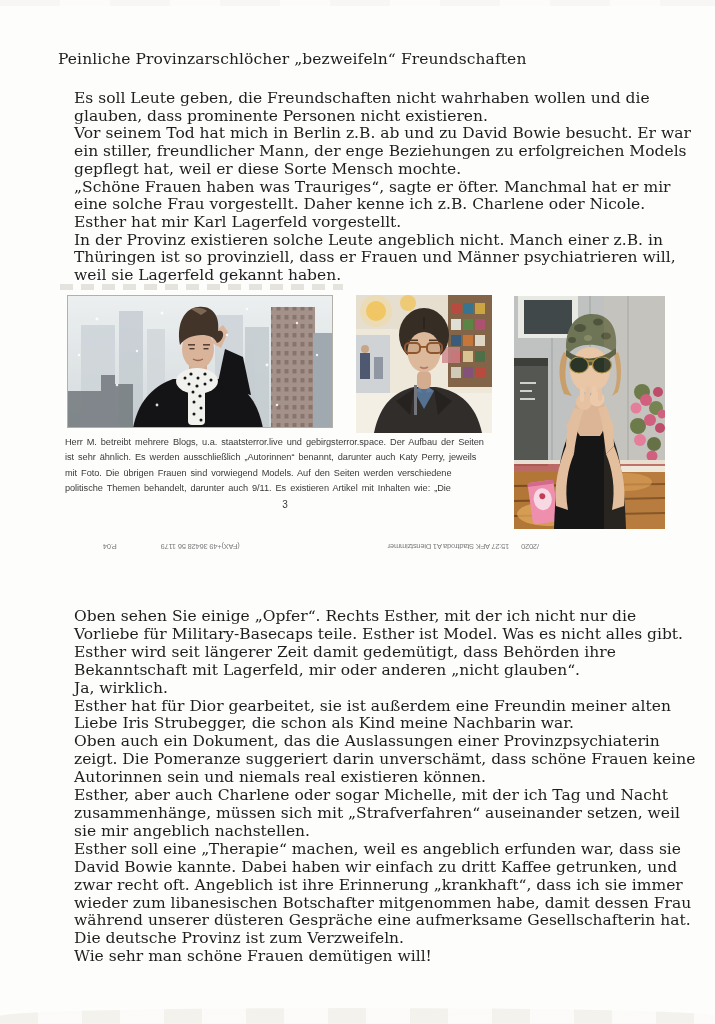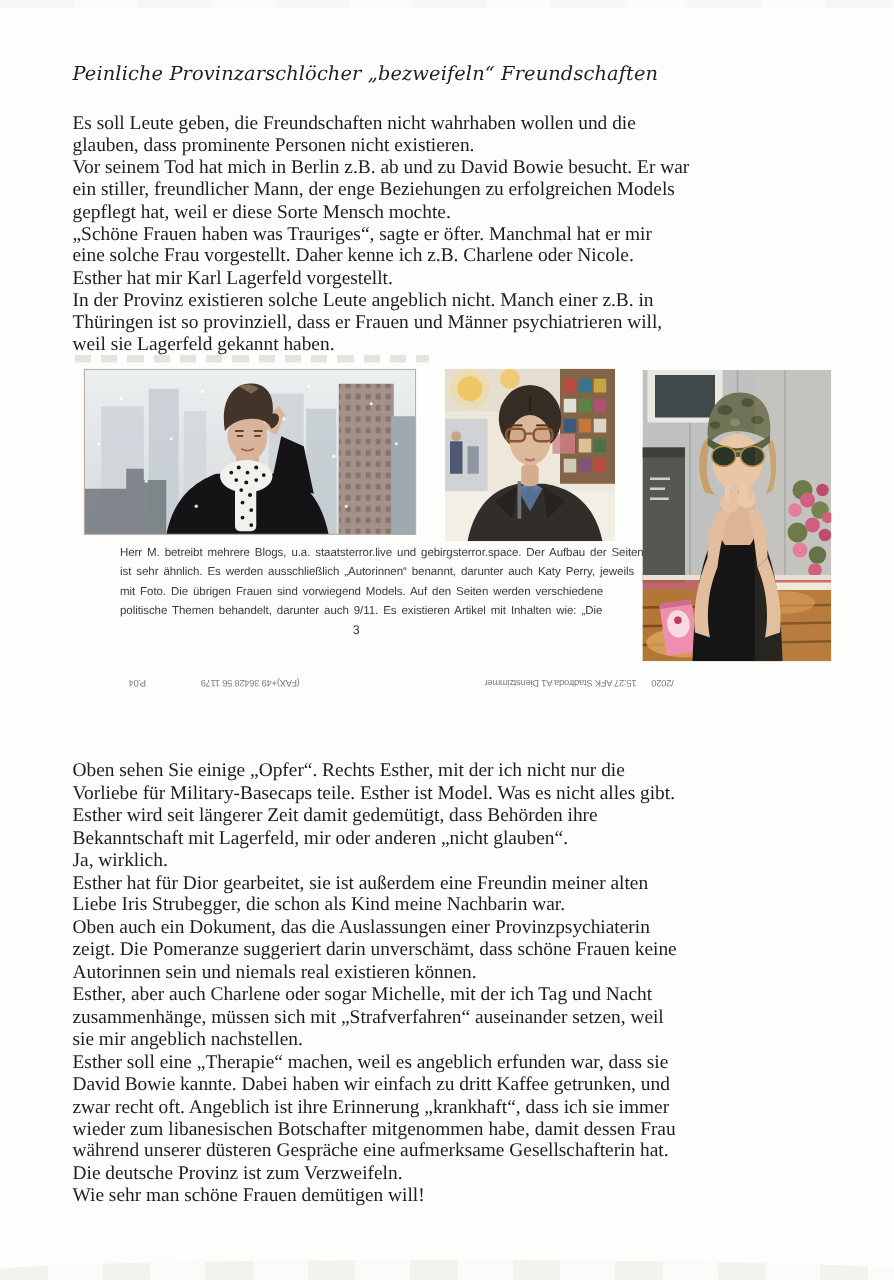--- a/index.html
+++ b/index.html
@@ -5,31 +5,31 @@
   html,body{margin:0;padding:0;background:#ffffff;}
   .page{position:relative;width:715px;height:1024px;background:#fdfdfc;overflow:hidden;
         font-family:"DejaVu Serif",serif;color:#1e1e1e;}
   .edge{position:absolute;left:0;width:715px;pointer-events:none;}
   .edge-top{top:0;height:6px;opacity:.5;
     background:repeating-linear-gradient(90deg,#f2f0ec 0 60px,#fbfaf8 60px 110px);}
   .edge-bottom{top:1008px;height:16px;opacity:.8;
     background:repeating-linear-gradient(90deg,#f1efe9 0 38px,#fbfaf7 38px 82px);
     border-radius:50% 50% 0 0/8px 8px 0 0;}
   .title{position:absolute;left:58px;top:50px;font-size:15.5px;font-weight:normal;margin:0;
-         white-space:pre;letter-spacing:.1px;font-style:italic;}
-  .para{position:absolute;left:58px;white-space:pre;font-size:15.5px;font-family:Liberation Serif, serif;}
+         white-space:pre;letter-spacing:.1px;}
+  .para{position:absolute;left:74px;white-space:pre;font-size:15.5px;}
   .block1{top:90px;line-height:17.7px;}
   .block2{top:588px;line-height:17.9px;margin-top:20px;}
   .photo{position:absolute;}
   .scan-noise{position:absolute;left:60px;top:284px;width:283px;height:6px;opacity:.5;
     filter:blur(.6px);
     background:repeating-linear-gradient(90deg,#cfcabf 0 13px,transparent 13px 21px);}
   .caption{position:absolute;left:65px;top:435px;font-family:"Liberation Sans",sans-serif;
     font-size:9.2px;line-height:15.3px;color:#3a3a3a;white-space:pre;letter-spacing:-.05px;
-    word-spacing:1.5px;filter:blur(.2px);margin-left:31px;}
+    word-spacing:1.5px;filter:blur(.2px);}
   .scan-pagenum{position:absolute;left:65px;top:499px;width:440px;text-align:center;
     font-family:"Liberation Sans",sans-serif;font-size:10px;color:#3a3a3a;}
   .fax{position:absolute;left:55px;top:540px;width:484px;height:13px;display:flex;
     align-items:center;transform:rotate(180deg);font-family:"Liberation Sans",sans-serif;
     font-size:7.5px;letter-spacing:-.2px;color:#7c7c7c;white-space:nowrap;filter:blur(.3px);}
   .fax .f-date{margin-right:12px;}
   .fax .f-station{margin-right:148px;}
   .fax .f-number{margin-right:44px;}
 </style>
 </head>

